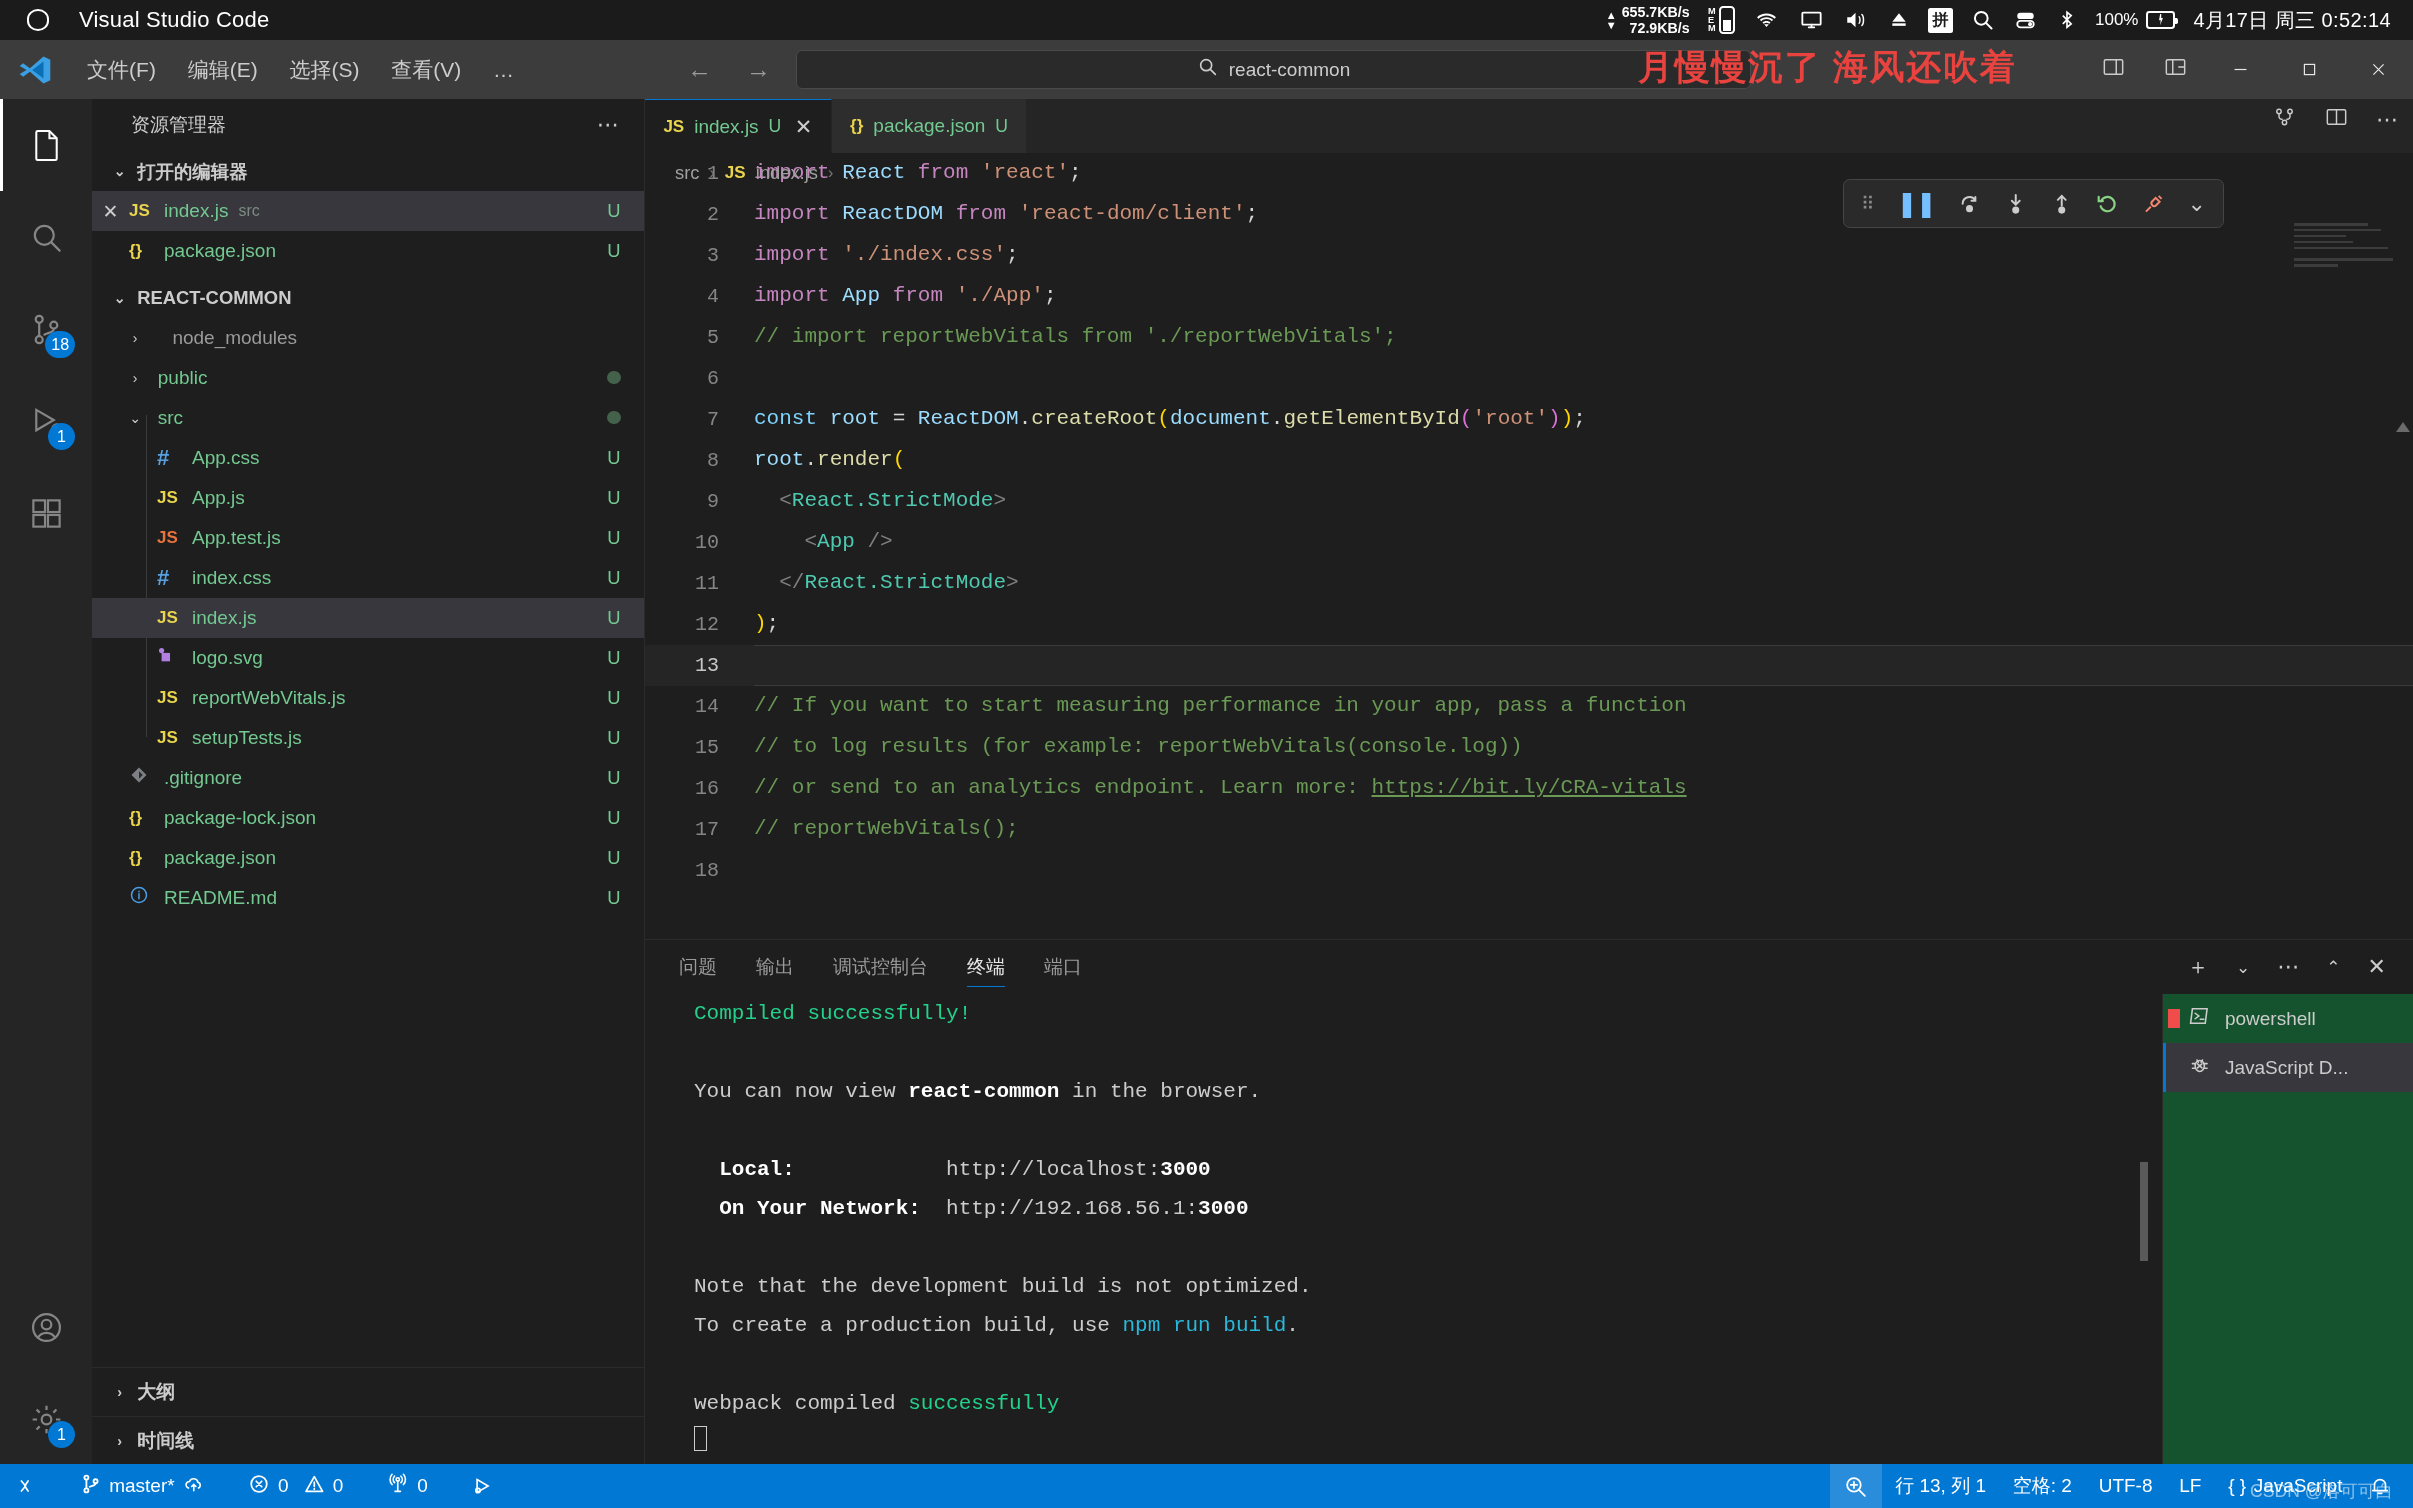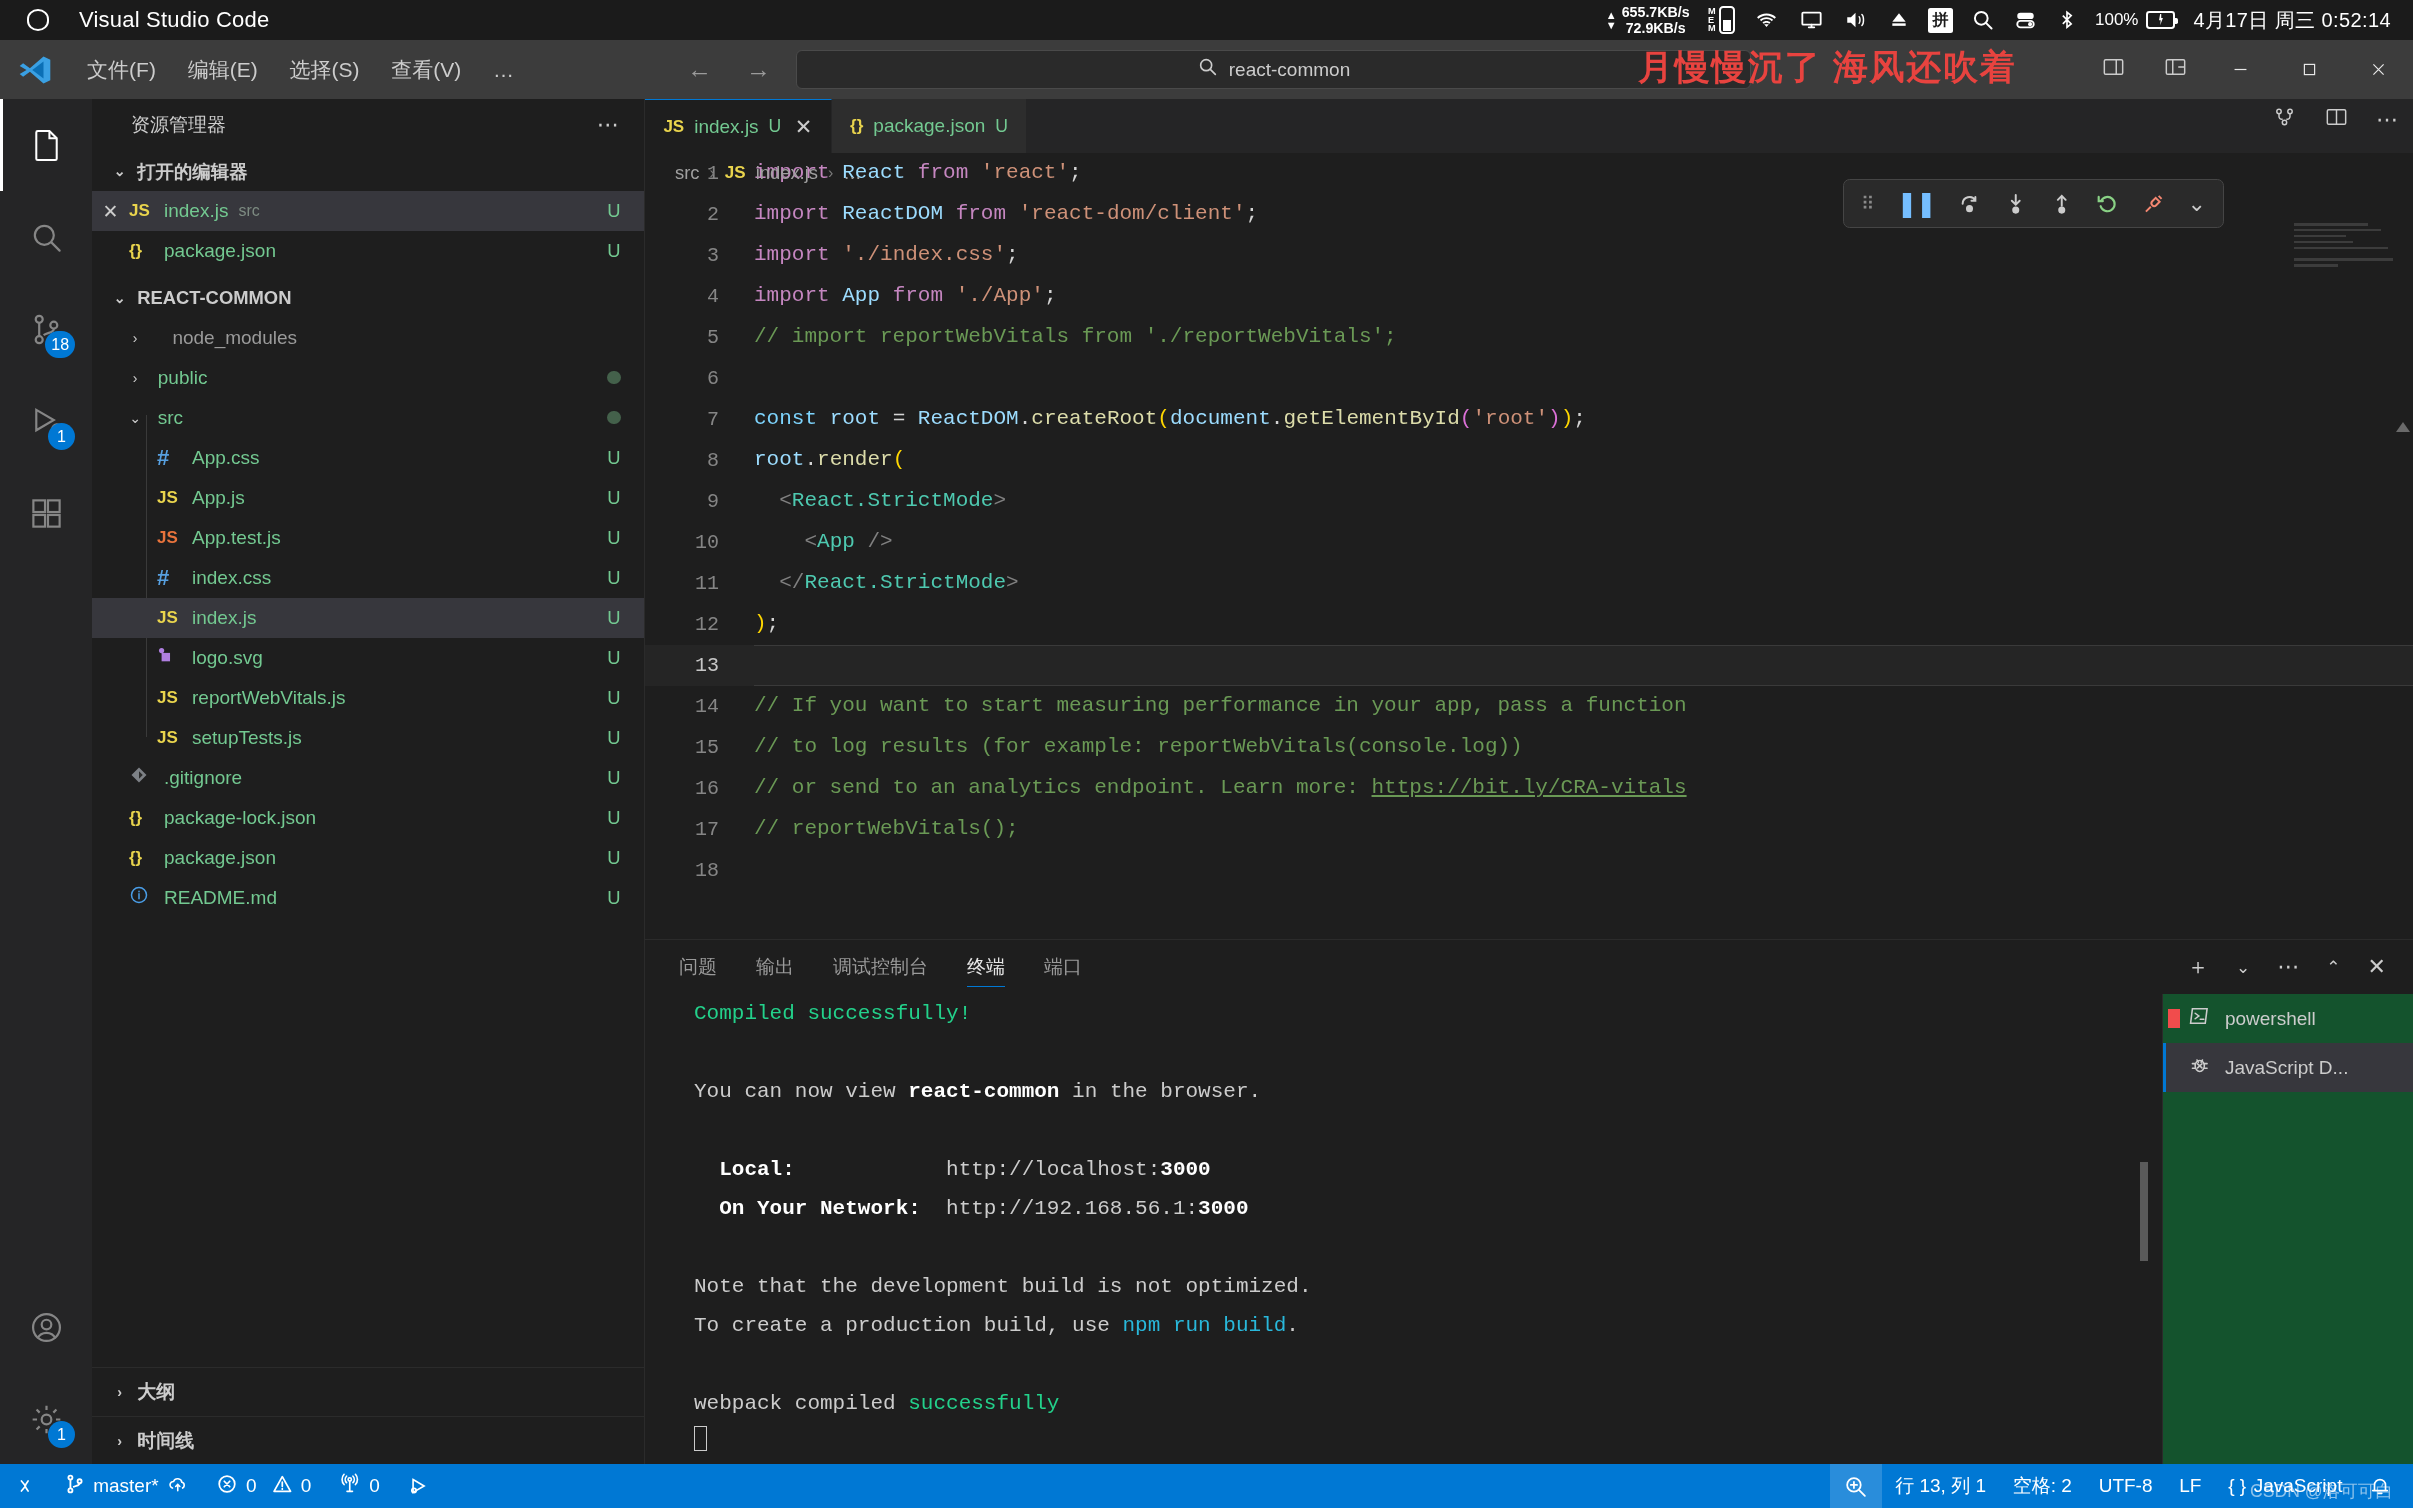--- a/index.html
+++ b/index.html
@@ -18,21 +18,21 @@
     color: #ffffff;
   }
   .os-logo {
     width: 22px; height: 22px; margin-left: 27px;
     border: 2.5px solid #fff; border-radius: 50%/45%;
   }
   .os-title { margin-left: 30px; font-size: 22px; letter-spacing: 0.2px; }
   .os-right { margin-left: auto; display: flex; align-items: center; gap: 18.4px; padding-right: 22px; }
   .net-rate { display: flex; align-items: center; gap: 5px; font-size: 14.2px; line-height: 1.15; }
   .net-arrows { display: flex; flex-direction: column; font-size: 11px; line-height: .95; }
-  .net-vals { display: flex; flex-direction: column; align-items: center; font-size: 14.2px; line-height: 1.15; font-weight: bold;}
+  .net-vals { display: flex; flex-direction: column; align-items: flex-end; font-size: 14.2px; line-height: 1.15; font-weight: bold;}
   .mem-ind { display: flex; align-items: center; gap: 3.4px; }
   .mem-label { font-size: 9.2px; line-height: .92; font-weight: bold; }
   .mem-bar { width: 16px; height: 28.5px; border: 2.1px solid #fff; border-radius: 4.2px; position: relative; }
   .mem-bar i { position: absolute; left: 1.7px; right: 1.7px; bottom: 1.7px; height: 11px; background: #fff; display:block; }
   .os-ico { font-size: 21px; display: flex; align-items: center; }
   .ime-box { width: 25px; height: 25px; background: #fff; color: #1b1b1b; font-size: 16px;
              display: flex; align-items: center; justify-content: center; border-radius: 2.5px; font-weight: bold;}
   .battery { display: flex; align-items: center; gap: 8px; font-size: 17px; }
   .bat-ico { width: 28.5px; height: 18.4px; border: 2.5px solid #fff; border-radius: 3.4px; position: relative; display:flex;align-items:center;justify-content:center;}
   .bat-ico:after{content:"";position:absolute;right:-5px;top:5px;width:3.4px;height:6.7px;background:#fff;border-radius:0 1.7px 1.7px 0;}
@@ -210,21 +210,21 @@
              color: #cccccc; font-size: 19px; position: relative; }
   .tl-item.active { background: #37373d; }
   .tl-item.active:before { content:""; position:absolute; left:0; top:0; bottom:0; width:3.4px; background:#0078d4; }
   .tl-dot { position: absolute; left: -18.4px; width: 11.7px; height: 18.4px; background: #f14c4c; }
 
   
   .statusbar {
     position: absolute; left: 0; bottom: 0; width: 2413px; height: 44px;
     background: #0078d4; display: flex; align-items: center; color: #ffffff; font-size: 19px;
   }
-  .sb-left { display: flex; align-items: center; gap: 0; }
+  .sb-left { display: flex; align-items: center; gap: 16px; }
   .sb-cell { display: flex; align-items: center; gap: 7.5px; padding: 0 13.4px; height: 44px; }
   .sb-right { margin-left: auto; display: flex; align-items: center; padding-right: 8.4px; }
   .sb-zoom { background: rgba(255,255,255,.16); }
   .watermark { position: absolute; right: 20px; bottom: 5px; color: rgba(255,255,255,.55); font-size: 17.6px; }
 
   .ico-svg { display:block; }
 </style>
 </head>
 <body>
 

